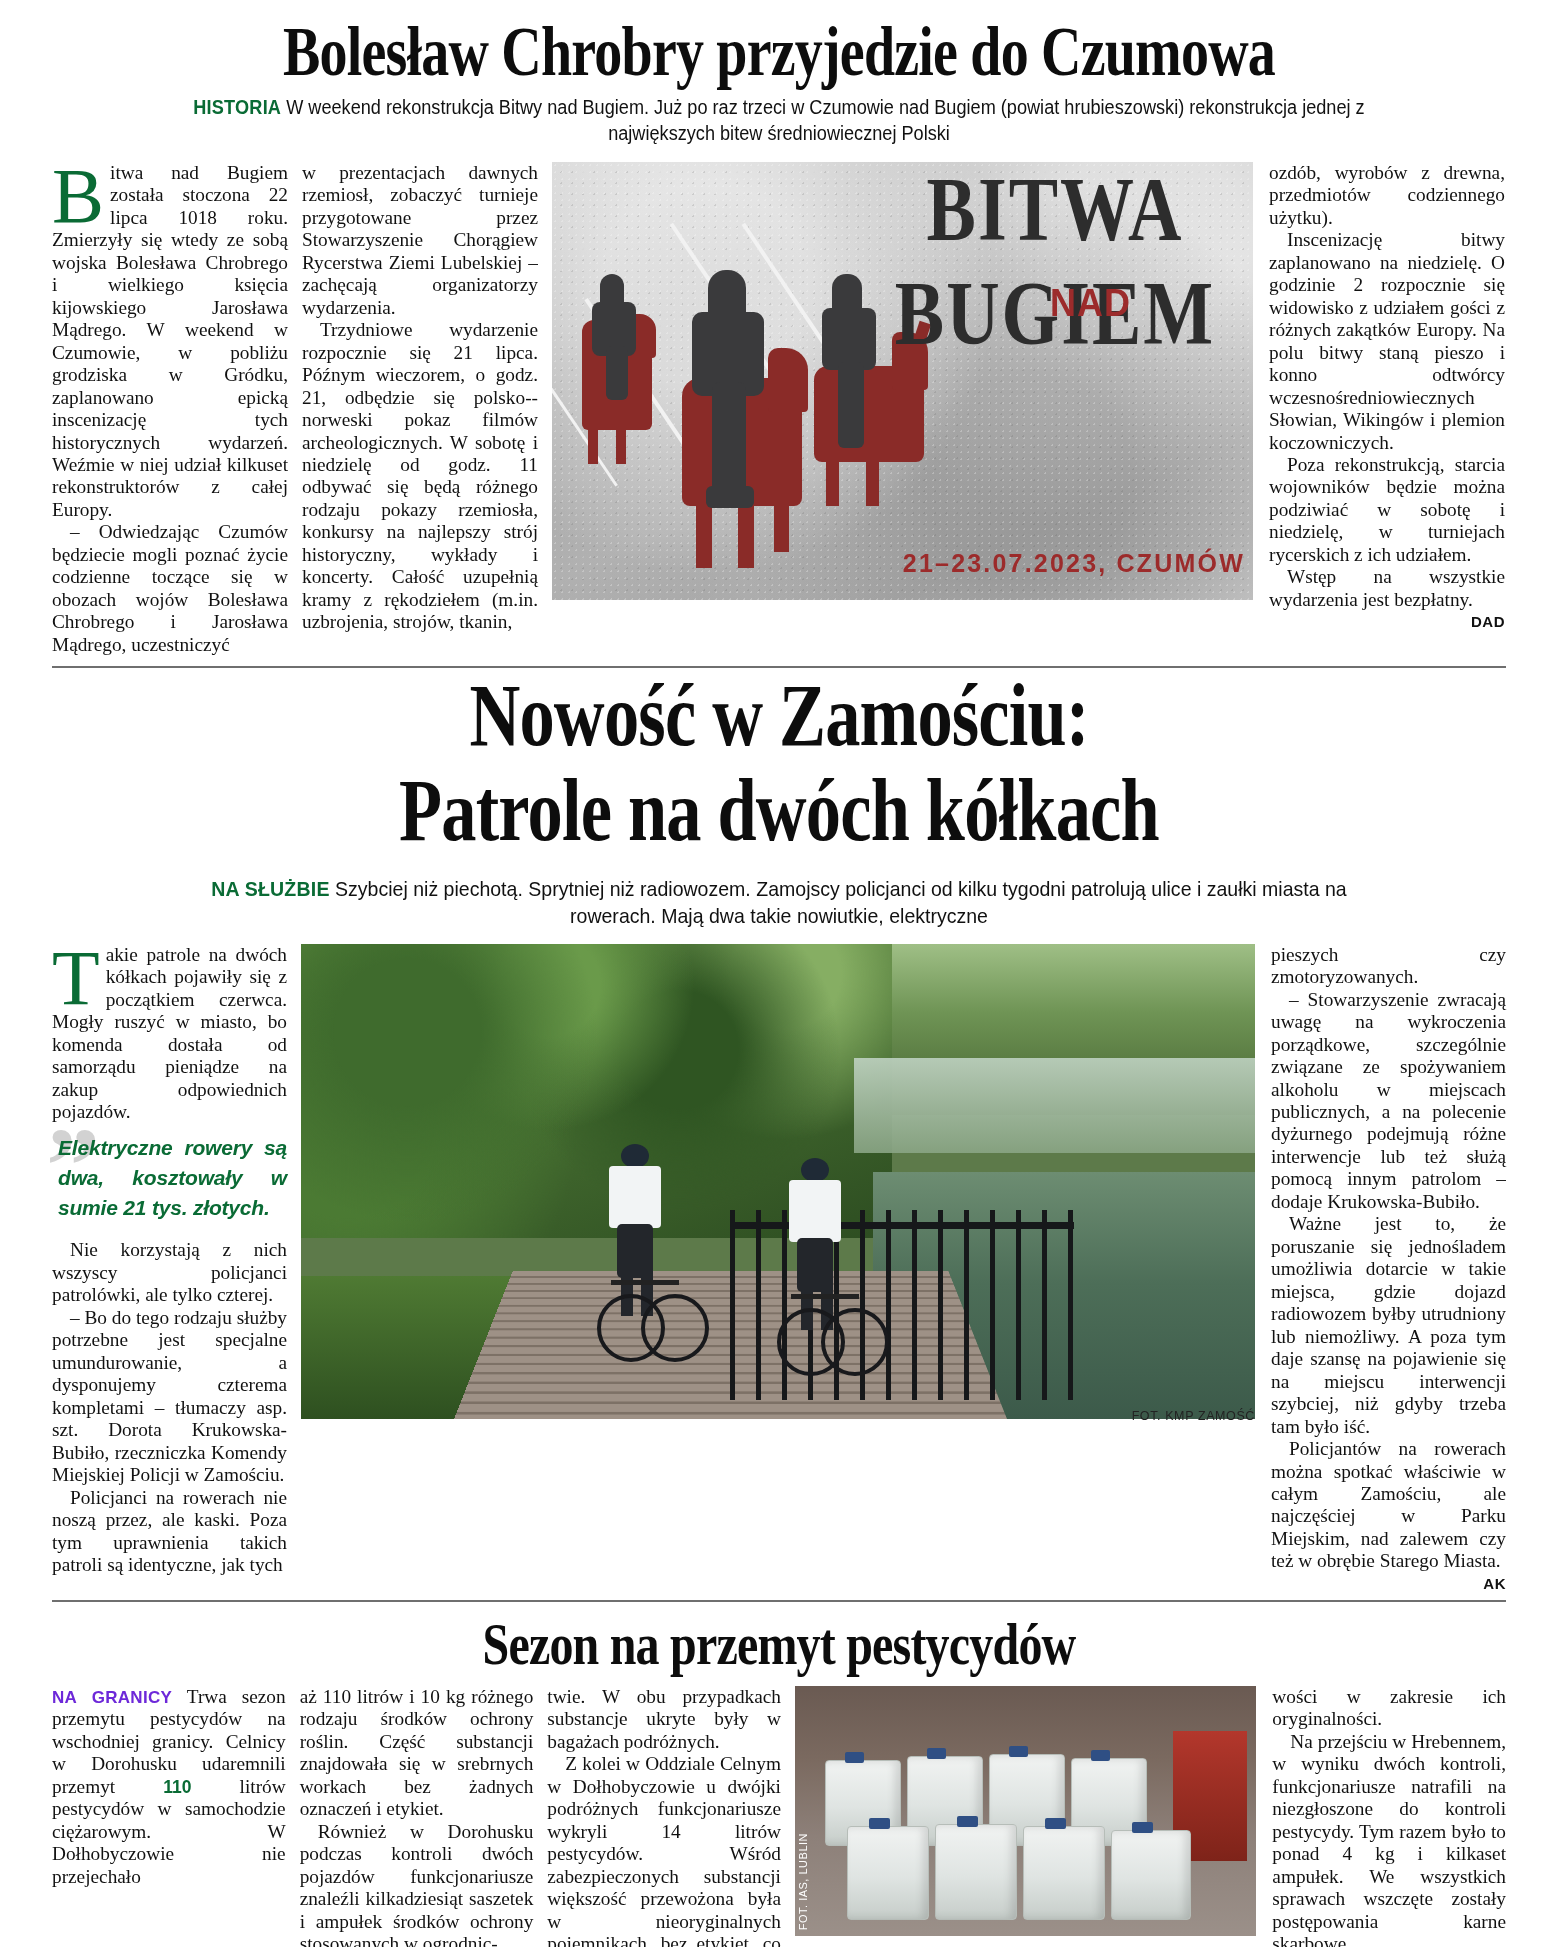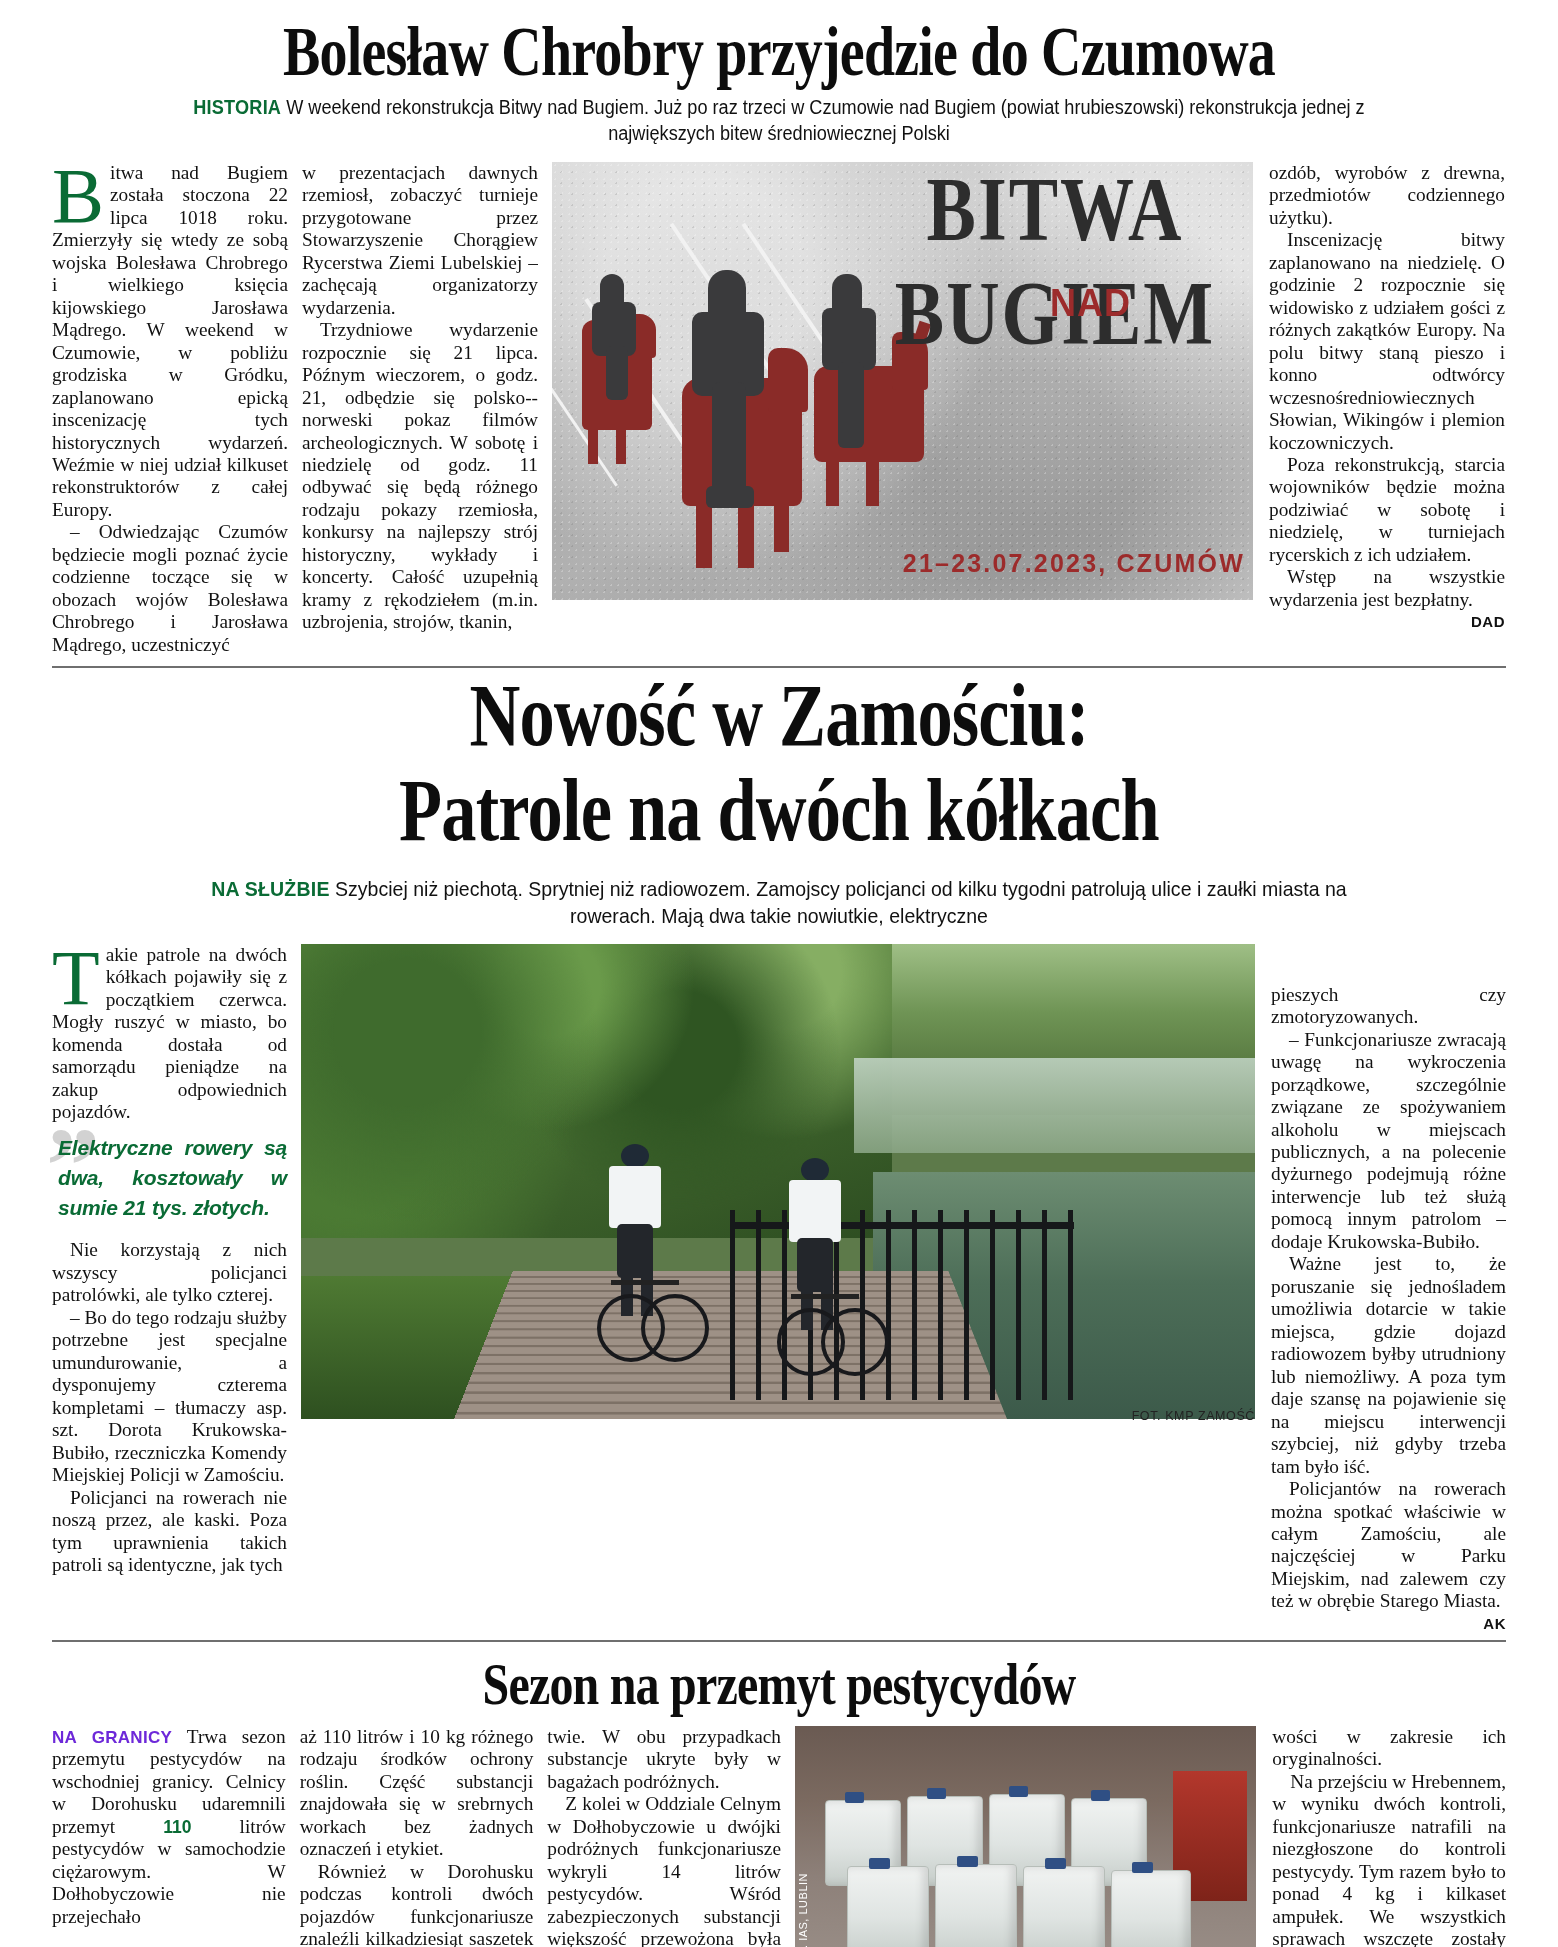--- a/index.html
+++ b/index.html
@@ -324,23 +324,23 @@
               <div class="cy-wheel" style="left:50px;top:150px;width:60px;height:60px;"></div>
               <div class="cy-frame" style="left:20px;top:136px;width:68px;height:5px;"></div>
             </div>
           </div>
         </div>
         <div class="caption">
           <span class="credit">FOT. KMP ZAMOŚĆ</span>
         </div>
       </div>
 
-      <div class="col" style="width:236px;margin-top:40px;">
+      <div class="col" style="width:236px;">
         <p class="noind">pieszych czy zmotoryzowanych.</p>
-        <p>– Funkcjonariusze zwracają uwagę na wykroczenia porządkowe, szczególnie związane ze spożywaniem alkoholu w miejscach publicznych, a na polecenie dyżurnego podejmują różne interwencje lub też służą pomocą innym patrolom – dodaje Krukowska-Bubiło.</p>
+        <p>– Stowarzyszenie zwracają uwagę na wykroczenia porządkowe, szczególnie związane ze spożywaniem alkoholu w miejscach publicznych, a na polecenie dyżurnego podejmują różne interwencje lub też służą pomocą innym patrolom – dodaje Krukowska-Bubiło.</p>
         <p>Ważne jest to, że poruszanie się jednośladem umożliwia dotarcie w takie miejsca, gdzie dojazd radiowozem byłby utrudniony lub niemożliwy. A poza tym daje szansę na pojawienie się na miejscu interwencji szybciej, niż gdyby trzeba tam było iść.</p>
         <p>Policjantów na rowerach można spotkać właściwie w całym Zamościu, ale najczęściej w Parku Miejskim, nad zalewem czy też w obrębie Starego Miasta.</p>
         <span class="sig">AK</span>
       </div>
     </div>
   </div>
 
   <div class="rule-mid" style="margin-top:8px;"></div>
 
   <div>

